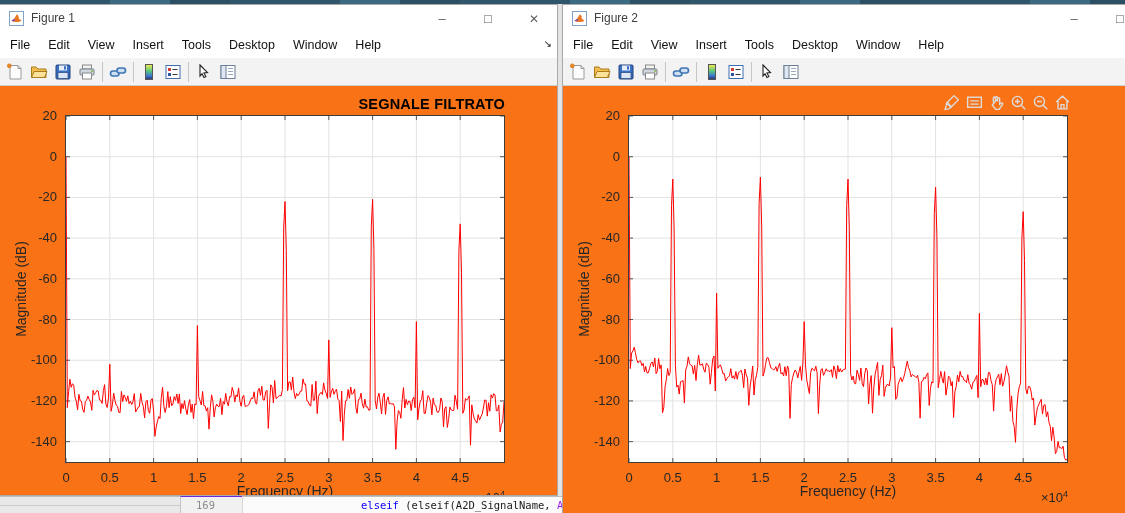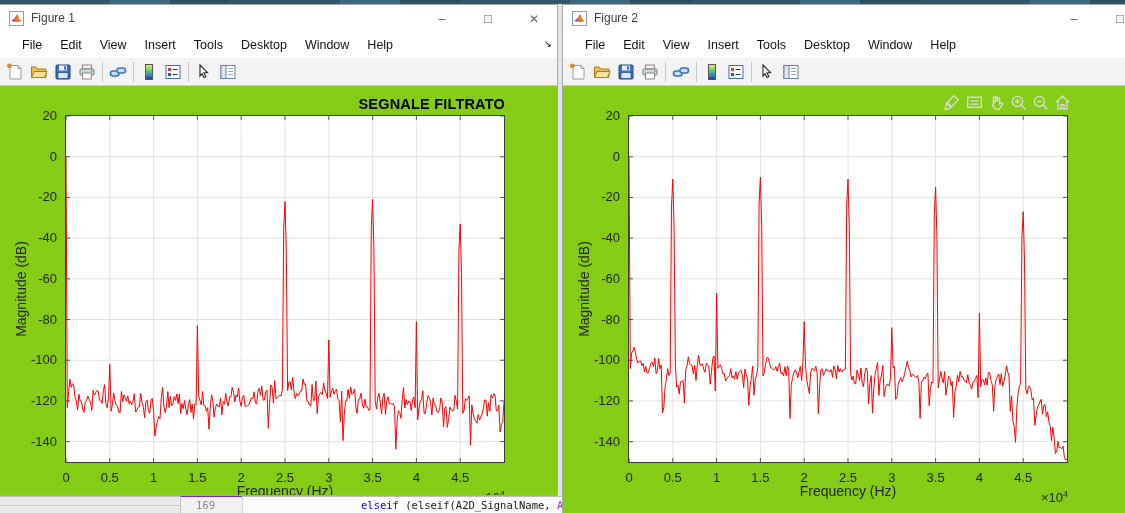--- a/index.html
+++ b/index.html
@@ -23,34 +23,34 @@
     border-left:1px solid #c4c4c4; border-top:1px solid #6d28d9; color:#8a8a8a;
     font:10.5px "DejaVu Sans Mono", monospace; text-align:right; padding-right:27px; line-height:16px; }
   .editor-strip .code-zone { position:absolute; left:242px; top:0; width:320px; height:17px; background:#fbfbfb;
     border-left:1px solid #d8d8d8; border-top:1px solid #bdbdbd; overflow:hidden; }
   .editor-strip .code-line { position:absolute; left:118px; top:1px; white-space:pre;
     font:10.5px "DejaVu Sans Mono", monospace; color:#1a1a1a; line-height:15px; }
   .editor-strip .kw { color:#0e00ff; }
   .editor-strip .str { color:#a020f0; }
 
   
-  .window { position:absolute; background:#84cc16; border:1px solid #a9a9a9; overflow:hidden; }
+  .window { position:absolute; background:#f97316; border:1px solid #a9a9a9; overflow:hidden; }
   #win0 { left:0; top:4px; width:558px; height:492px; border-left:none; }
   #win1 { left:562px; top:4px; width:628px; height:509px; border-bottom:none; }
 
   .title-bar { position:absolute; left:0; top:0; right:0; height:27px; background:#ffffff; }
   .app-icon { position:absolute; left:9px; top:6px; width:15px; height:15px; }
   .title-text { position:absolute; left:31px; top:6px; font-size:12px; color:#3f3f3f; }
   .win-controls { position:absolute; right:0; top:0; height:27px; display:flex; }
   .ctrl { width:46px; height:27px; display:flex; align-items:center; justify-content:center;
           color:#5f5f5f; font-size:13px; line-height:1; cursor:default; }
   .ctrl.close { font-size:12px; }
 
   .menu-bar { position:absolute; left:0; top:27px; right:0; height:26px; background:#ffffff; }
-  .menu-items { display:flex; align-items:center; height:26px; padding-left:13px; }
+  .menu-items { display:flex; align-items:center; height:26px; padding-left:1px; }
   .menu-item { padding:0 9px; font-size:12.5px; color:#111; }
   .menu-overflow { position:absolute; right:5px; top:6px; font-size:10px; color:#222; }
 
   .toolbar { position:absolute; left:0; top:53px; right:0; height:28px; background:#f3f3f3;
              border-bottom:1px solid #cfcfcf; display:flex; align-items:center; padding-left:3px; }
   .tb-btn { width:24px; height:24px; display:flex; align-items:center; justify-content:center; }
   .tb-sep { width:1px; height:20px; background:#c6c6c6; margin:0 3px; }
 
   
   .chart-title { position:absolute; left:65px; width:440px; top:91px; text-align:right;

